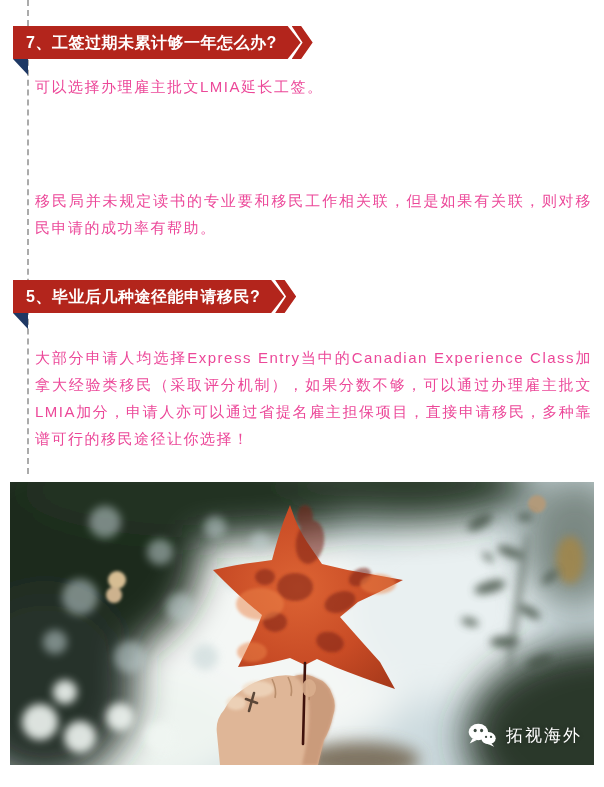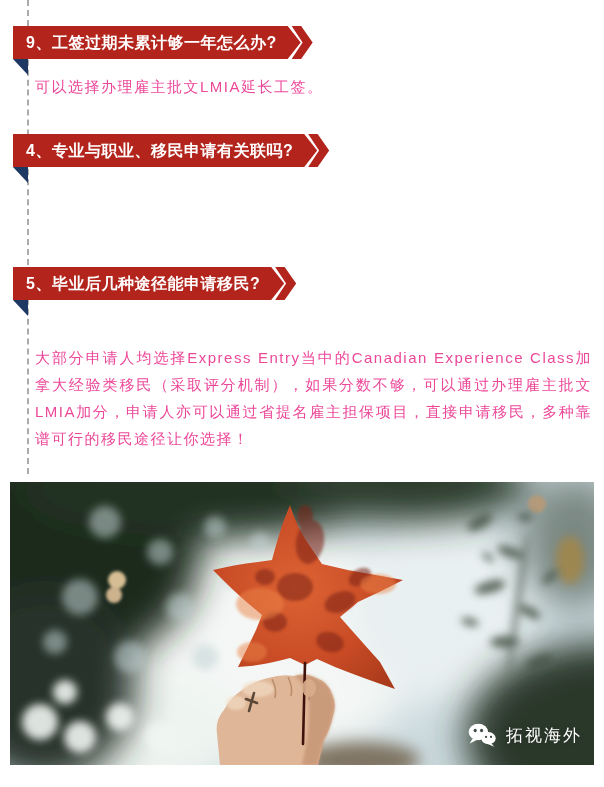--- a/index.html
+++ b/index.html
@@ -31,21 +31,21 @@
   .answer{
     position:absolute;left:35px;width:557px;margin:0;z-index:1;
     font-size:15px;line-height:27px;color:#ec4899;letter-spacing:1.5px;
     text-align:justify;
   }
   #answer-1{top:73px;}
   #answer-2{top:187px;}
   #answer-3{top:333px;margin-top:11px;}
   #banner-1{top:26px;}
   #banner-2{top:134px;}
-  #banner-3{top:267px;}
+  #banner-3{top:280px;}
   .photo{
     position:absolute;left:10px;top:482px;width:584px;height:283px;
     overflow:hidden;z-index:1;background:#ccdade;
   }
   .photo svg.scene{display:block;width:584px;height:283px;}
   .watermark{
     position:absolute;right:12px;bottom:18px;display:flex;align-items:center;
     gap:10px;z-index:3;
   }
   .watermark .wm-text{
@@ -55,31 +55,27 @@
   .wm-icon{width:28px;height:24px;display:block;}
 </style>
 </head>
 <body>
 
 <div class="page">
 
   <div class="timeline"></div>
 
   <div class="qa-banner" id="banner-1">
-    <span class="banner-body">9、工签过期未累计够一年怎么办?</span>
+    <span class="banner-body">7、工签过期未累计够一年怎么办?</span>
     <span class="banner-tail"></span>
     <span class="banner-fold"></span>
   </div>
   <p class="answer" id="answer-1">可以选择办理雇主批文LMIA延长工签。</p>
 
-  <div class="qa-banner" id="banner-2">
-    <span class="banner-body">4、专业与职业、移民申请有关联吗?</span>
-    <span class="banner-tail"></span>
-    <span class="banner-fold"></span>
-  </div>
+  <p class="answer" id="answer-2">移民局并未规定读书的专业要和移民工作相关联，但是如果有关联，则对移民申请的成功率有帮助。</p>
 
   <div class="qa-banner" id="banner-3">
     <span class="banner-body">5、毕业后几种途径能申请移民?</span>
     <span class="banner-tail"></span>
     <span class="banner-fold"></span>
   </div>
   <p class="answer" id="answer-3">大部分申请人均选择Express Entry当中的Canadian Experience Class加拿大经验类移民（采取评分机制），如果分数不够，可以通过办理雇主批文LMIA加分，申请人亦可以通过省提名雇主担保项目，直接申请移民，多种靠谱可行的移民途径让你选择！</p>
 
   <div class="photo">
     <svg class="scene" viewBox="0 0 584 283" preserveAspectRatio="none">

